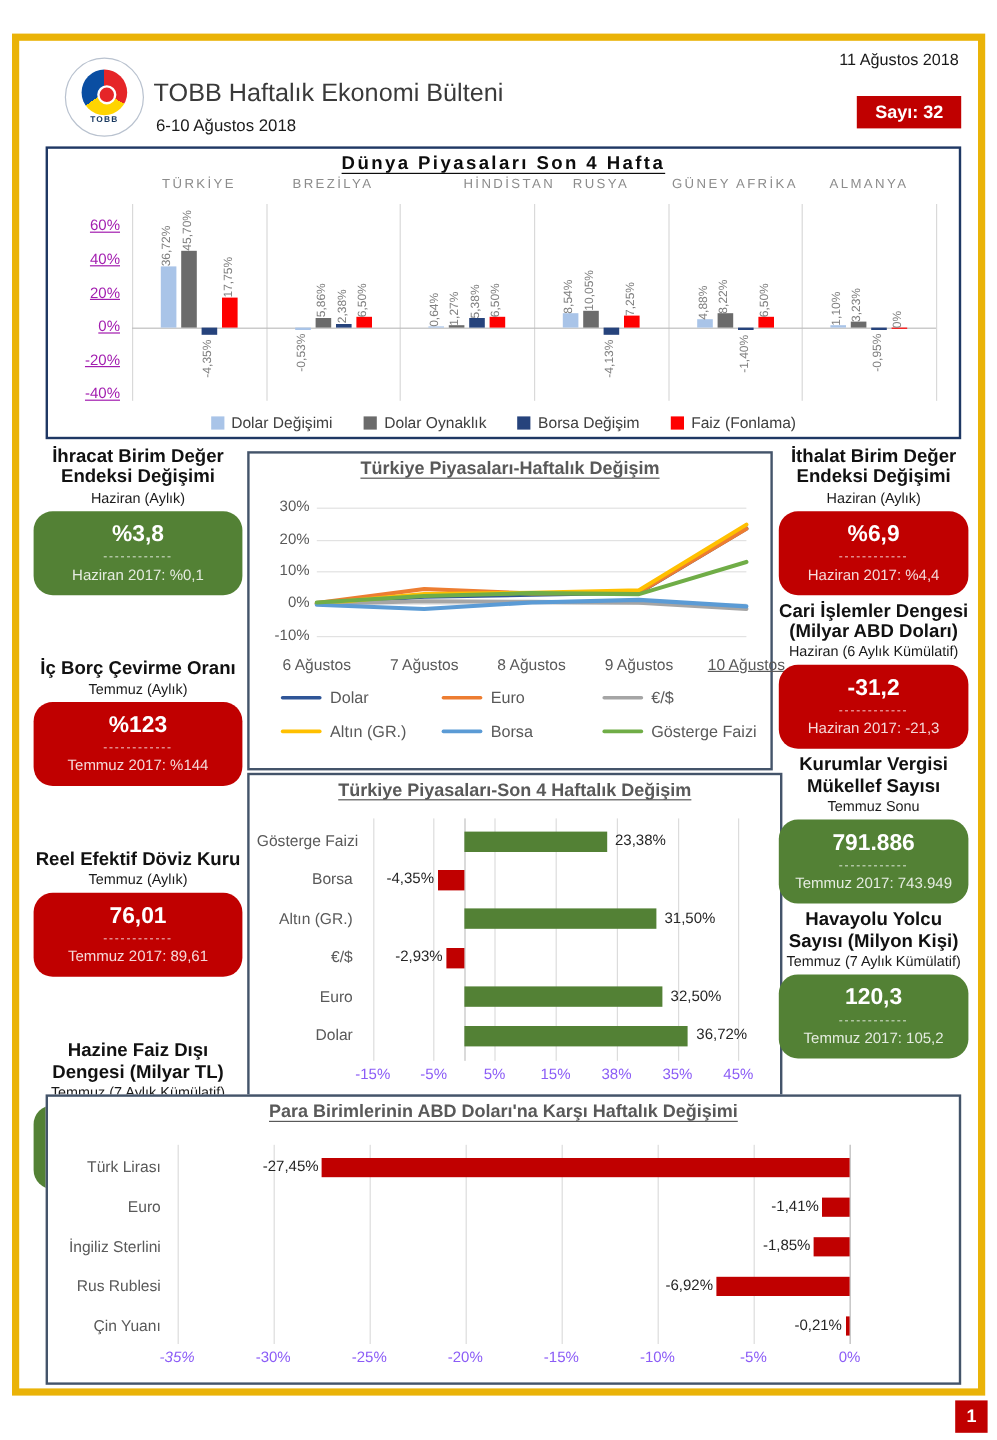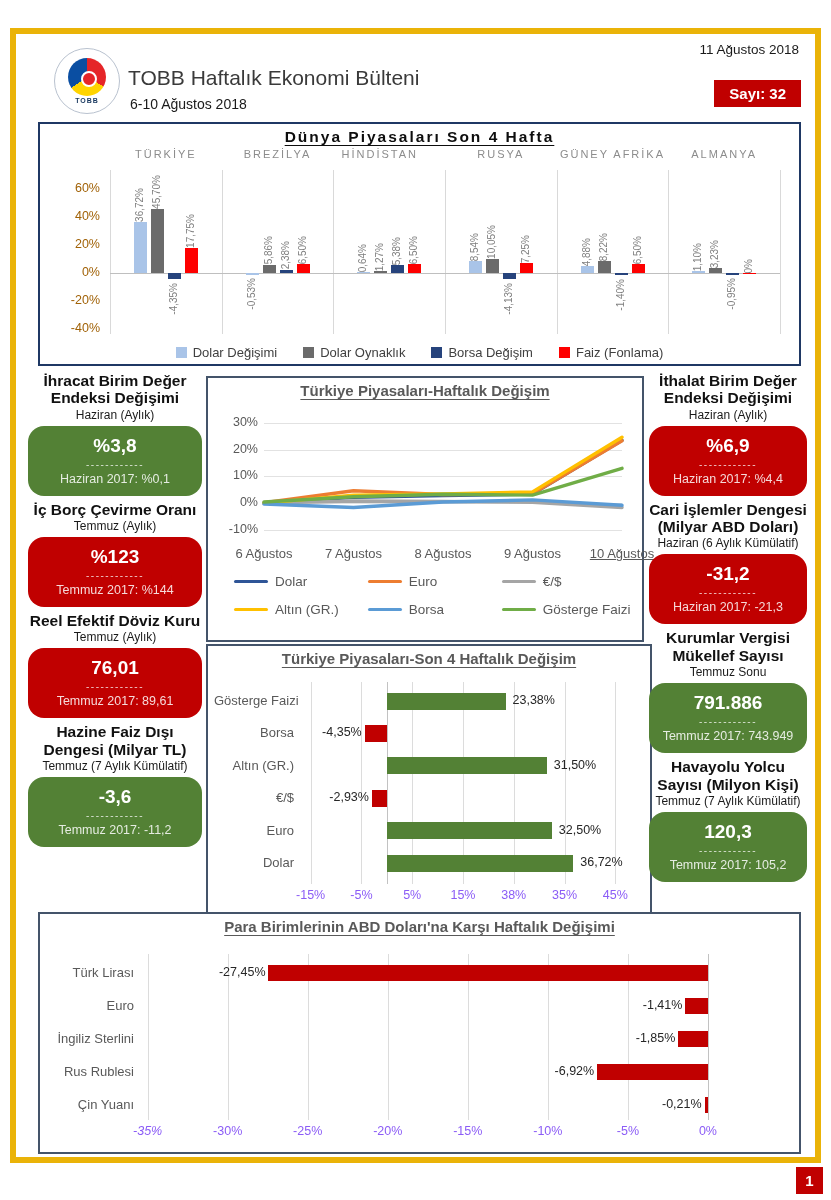--- a/index.html
+++ b/index.html
@@ -25,21 +25,21 @@
   .box-line{left:190px;top:342px;width:434px;height:262px;border:2px solid #44546A;}
   .box-hbar{left:190px;top:610px;width:442px;height:266px;border:2px solid #44546A;}
   .box-cur{left:22px;top:878px;width:759px;height:238px;border:2px solid #44546A;}
   .ct{position:absolute;left:0;right:0;top:4px;text-align:center;font-weight:bold;}
   .ct-world{font-size:15.5px;letter-spacing:2px;color:#0d0d0d;text-decoration:underline;text-underline-offset:3px;}
   .ct-gray{font-size:15px;color:#595959;text-decoration:underline;text-underline-offset:3px;}
   
   .w-country{position:absolute;top:24px;text-align:center;font-size:11px;letter-spacing:2px;color:#8C8C8C;white-space:nowrap;}
   .w-sep{position:absolute;width:1px;background:#D9D9D9;}
   .w-zero{position:absolute;height:1px;background:#BFBFBF;}
-  .w-ytick{position:absolute;left:12px;width:48px;text-align:right;font-size:12.5px;color:#a16207;}
+  .w-ytick{position:absolute;left:12px;width:48px;text-align:right;font-size:12.5px;color:#a21caf;text-decoration:underline;}
   .w-bar{position:absolute;}
   .w-vlabel{position:absolute;writing-mode:vertical-rl;transform:rotate(180deg);font-size:10px;
             color:#7F7F7F;white-space:nowrap;width:14px;line-height:13px;text-align:left;}
   .w-legend{position:absolute;left:0;right:0;bottom:4px;display:flex;justify-content:center;gap:26px;align-items:center;}
   .lg-item{display:flex;align-items:center;gap:6px;font-size:13px;color:#404040;}
   .lg-sq{width:11px;height:11px;display:inline-block;}
   
   .l-grid{position:absolute;height:1px;background:#E2E2E2;}
   .l-ytick{position:absolute;left:6px;width:44px;text-align:right;font-size:12.5px;color:#595959;}
   .l-xlab{position:absolute;width:90px;text-align:center;font-size:13px;color:#595959;}
@@ -48,21 +48,21 @@
   .lg-line{width:34px;height:3.5px;border-radius:2px;display:inline-block;}
   
   .h-grid{position:absolute;width:1px;background:#DCDCDC;}
   .h-zero{position:absolute;width:1px;background:#C2C2C2;}
   .h-cat{position:absolute;text-align:right;font-size:13px;color:#595959;white-space:nowrap;}
   .h-bar{position:absolute;}
   .h-val{position:absolute;font-size:12.5px;color:#262626;white-space:nowrap;}
   .h-xtick{position:absolute;width:48px;text-align:center;font-size:12.5px;color:#8b5cf6;}
   
   .cards{position:absolute;display:flex;flex-direction:column;}
-  .cards-left{left:12px;top:338px;width:174px;}
+  .cards-left{left:12px;top:338px;width:174px;gap:48px;}
   .cards-right{left:633px;top:338px;width:158px;}
   .card{margin-bottom:5px;}
   .card-title{text-align:center;font-weight:bold;font-size:15.5px;line-height:1.12;color:#111;}
   .card-sub{text-align:center;font-size:12px;color:#1a1a1a;margin-top:1px;white-space:nowrap;}
   .card-box{margin-top:4px;border-radius:16px;padding:9px 6px 10px 6px;text-align:center;color:#fff;}
   .card-box.green{background:#538135;}
   .card-box.red{background:#C00000;}
   .card-value{font-size:19px;font-weight:bold;}
   .card-dashes{font-size:10px;letter-spacing:1.5px;color:rgba(255,255,255,0.78);line-height:1;margin:3px 0 2px 0;}
   .card-prev{font-size:12.5px;color:rgba(255,255,255,0.85);}
@@ -85,21 +85,21 @@
 
     <div class="hdr-title">TOBB Haftalık Ekonomi Bülteni</div>
     <div class="hdr-sub">6-10 Ağustos 2018</div>
     <div class="issue">Sayı: 32</div>
 
     <section class="box box-world">
       <div class="ct ct-world">Dünya Piyasaları Son 4 Hafta</div>
       <div id="world-chart" style="position:absolute;left:0;top:0;right:0;bottom:0;">
           <div class="w-country" style="left: 70px; width: 111.667px;">TÜRKİYE</div>
           <div class="w-country" style="left: 181.667px; width: 111.667px; text-align: center;">BREZİLYA</div>
-          <div class="w-country" style="left: 284px; width: 111.667px;">HİNDİSTAN</div>
+          <div class="w-country" style="left: 311px; width: 111.667px; text-align: right;">HİNDİSTAN</div>
           <div class="w-country" style="left: 405px; width: 111.667px;">RUSYA</div>
           <div class="w-country" style="left: 516.667px; width: 111.667px;">GÜNEY AFRİKA</div>
           <div class="w-country" style="left: 628.333px; width: 111.667px;">ALMANYA</div>
           <div class="w-sep" style="left: 70px; top: 46px; height: 164px;"></div>
           <div class="w-sep" style="left: 181.667px; top: 46px; height: 164px;"></div>
           <div class="w-sep" style="left: 293.333px; top: 46px; height: 164px;"></div>
           <div class="w-sep" style="left: 405px; top: 46px; height: 164px;"></div>
           <div class="w-sep" style="left: 516.667px; top: 46px; height: 164px;"></div>
           <div class="w-sep" style="left: 628.333px; top: 46px; height: 164px;"></div>
           <div class="w-sep" style="left: 740px; top: 46px; height: 164px;"></div>

